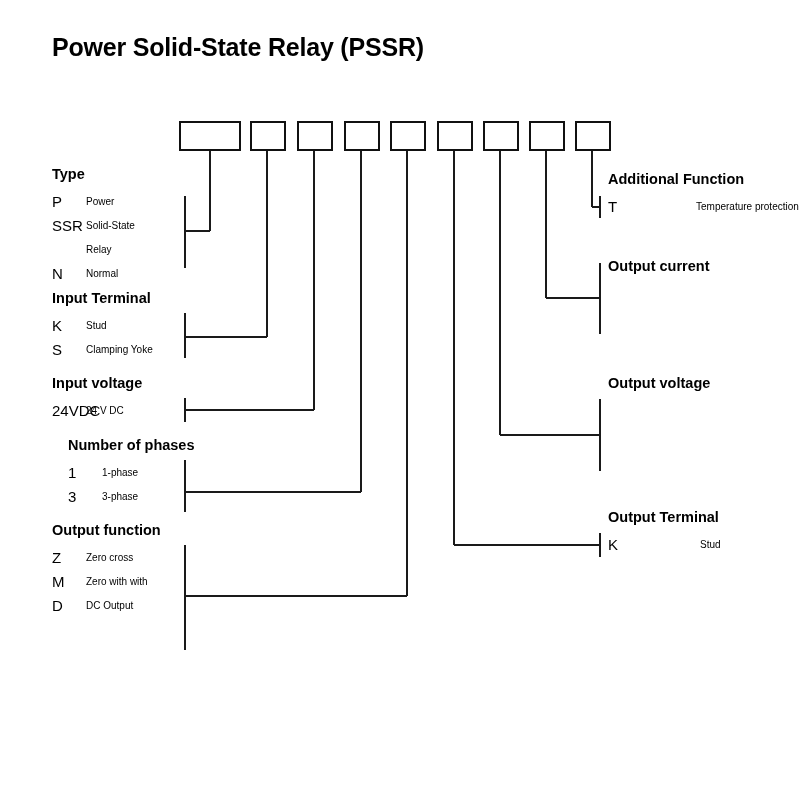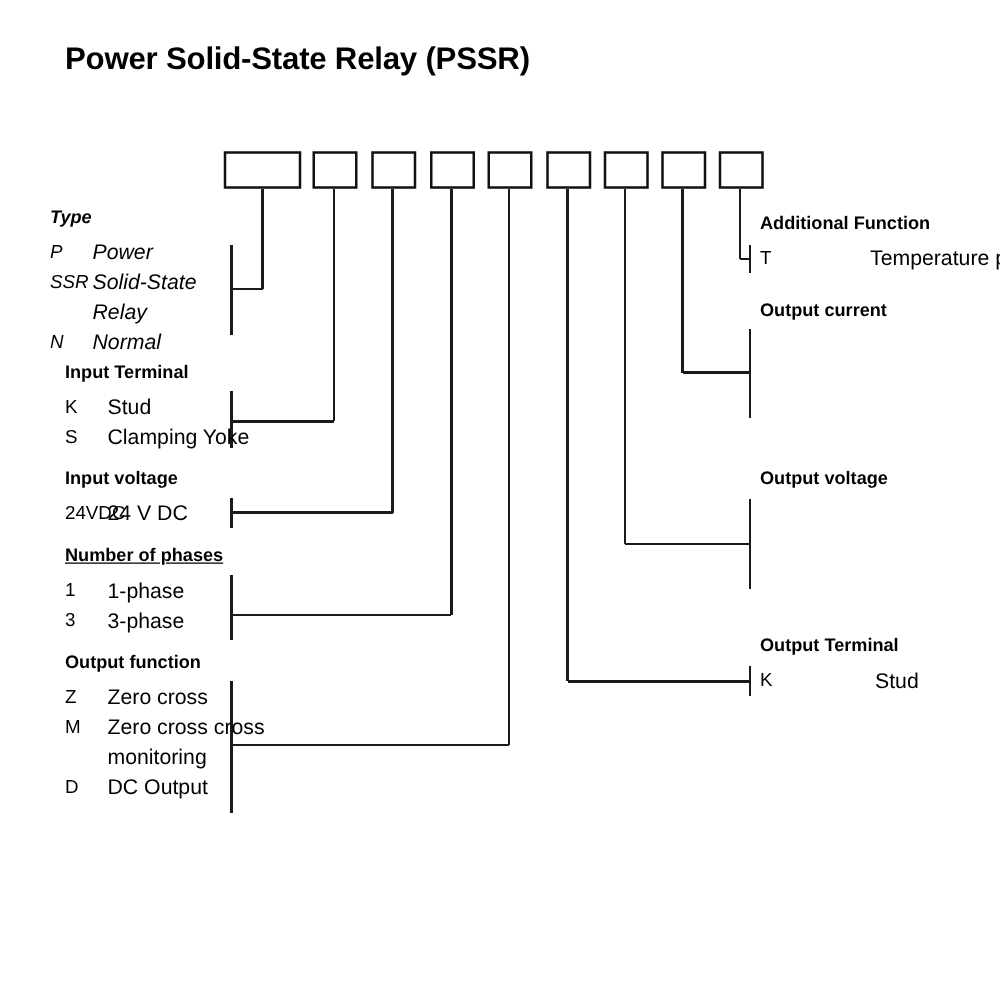--- a/index.html
+++ b/index.html
@@ -66,21 +66,21 @@
     position: absolute;
     left: 0;
     top: 0;
     font-size: 15px;
     line-height: 24px;
     white-space: nowrap;
   }
   .desc {
     position: absolute;
     top: 0;
-    font-size: 17px;
+    font-size: 10px;
     line-height: 24px;
     white-space: nowrap;
   }
   
   .left .desc { left: 34px; }
   
   .right .desc { left: 88px; }
   .right.rt-term .desc { left: 92px; }
 </style>
 </head>
@@ -126,21 +126,21 @@
       <line x1="600" y1="399" x2="600" y2="471" stroke="#1a1a1a" stroke-width="2" shape-rendering="crispEdges"></line>
       <line x1="546" y1="151" x2="546" y2="298" stroke="#1a1a1a" stroke-width="2" shape-rendering="crispEdges"></line>
       <line x1="546" y1="298" x2="600" y2="298" stroke="#1a1a1a" stroke-width="2" shape-rendering="crispEdges"></line>
       <line x1="600" y1="263" x2="600" y2="334" stroke="#1a1a1a" stroke-width="2" shape-rendering="crispEdges"></line>
       <line x1="592" y1="151" x2="592" y2="207" stroke="#1a1a1a" stroke-width="2" shape-rendering="crispEdges"></line>
       <line x1="592" y1="207" x2="600" y2="207" stroke="#1a1a1a" stroke-width="2" shape-rendering="crispEdges"></line>
       <line x1="600" y1="196" x2="600" y2="218" stroke="#1a1a1a" stroke-width="2" shape-rendering="crispEdges"></line>
     </svg>
 
   <div id="left-col">
-      <div class="section left" style="left: 40px; top: 165px; font-style: italic;">
+      <div class="section left" style="left: 52px; top: 165px;">
         <div class="sec-title">Type</div>
         <div style="margin-top: 7px;">
           <div class="row">
             <span class="code">P</span>
             <span class="desc">Power</span>
           </div>
           <div class="row">
             <span class="code">SSR</span>
             <span class="desc">Solid-State</span>
           </div>
@@ -169,21 +169,21 @@
       </div>
       <div class="section left" style="left: 52px; top: 374px;">
         <div class="sec-title">Input voltage</div>
         <div style="margin-top: 7px; text-align: right;">
           <div class="row">
             <span class="code">24VDC</span>
             <span class="desc">24 V DC</span>
           </div>
         </div>
       </div>
-      <div class="section left" style="left: 52px; top: 436px; text-decoration: underline;">
+      <div class="section left" style="left: 68px; top: 436px;">
         <div class="sec-title">Number of phases</div>
         <div style="margin-top: 7px;">
           <div class="row">
             <span class="code">1</span>
             <span class="desc">1-phase</span>
           </div>
           <div class="row">
             <span class="code">3</span>
             <span class="desc">3-phase</span>
           </div>
@@ -191,45 +191,41 @@
       </div>
       <div class="section left" style="left: 52px; top: 521px;">
         <div class="sec-title">Output function</div>
         <div style="margin-top: 7px;">
           <div class="row">
             <span class="code">Z</span>
             <span class="desc">Zero cross</span>
           </div>
           <div class="row">
             <span class="code">M</span>
-            <span class="desc">Zero cross cross</span>
-          </div>
-          <div class="row">
-            <span class="code"></span>
-            <span class="desc">monitoring</span>
+            <span class="desc">Zero with with</span>
           </div>
           <div class="row">
             <span class="code">D</span>
             <span class="desc">DC Output</span>
           </div>
         </div>
       </div>
     </div>
 
   <div id="right-col">
       <div class="section right" style="left: 608px; top: 170px;">
         <div class="sec-title">Additional Function</div>
         <div style="margin-top: 7px;">
           <div class="row">
             <span class="code">T</span>
             <span class="desc">Temperature protection</span>
           </div>
         </div>
       </div>
-      <div class="section right" style="left: 608px; top: 240px; text-align: right;">
+      <div class="section right" style="left: 608px; top: 257px; text-align: right;">
         <div class="sec-title">Output current</div>
       </div>
       <div class="section right" style="left: 608px; top: 374px;">
         <div class="sec-title">Output voltage</div>
       </div>
       <div class="section right rt-term" style="left: 608px; top: 508px;">
         <div class="sec-title">Output Terminal</div>
         <div style="margin-top: 7px;">
           <div class="row">
             <span class="code">K</span>

